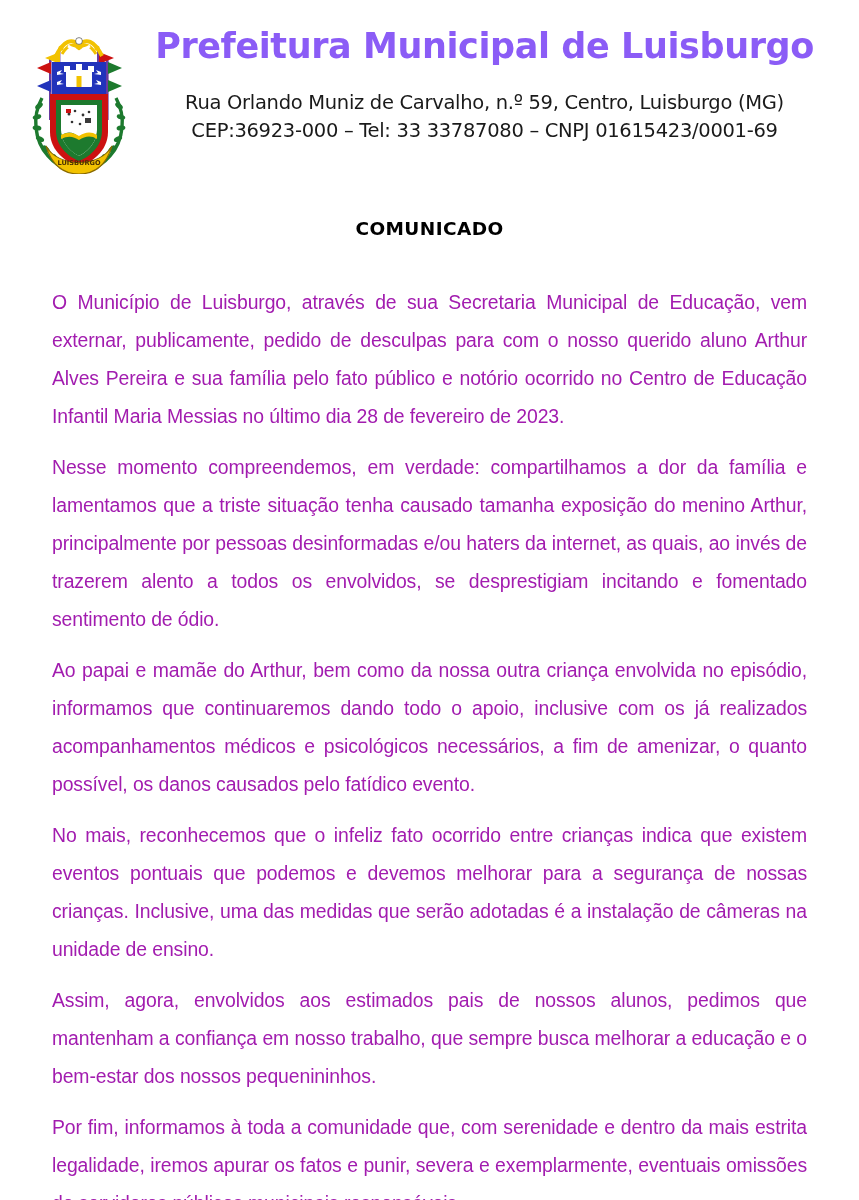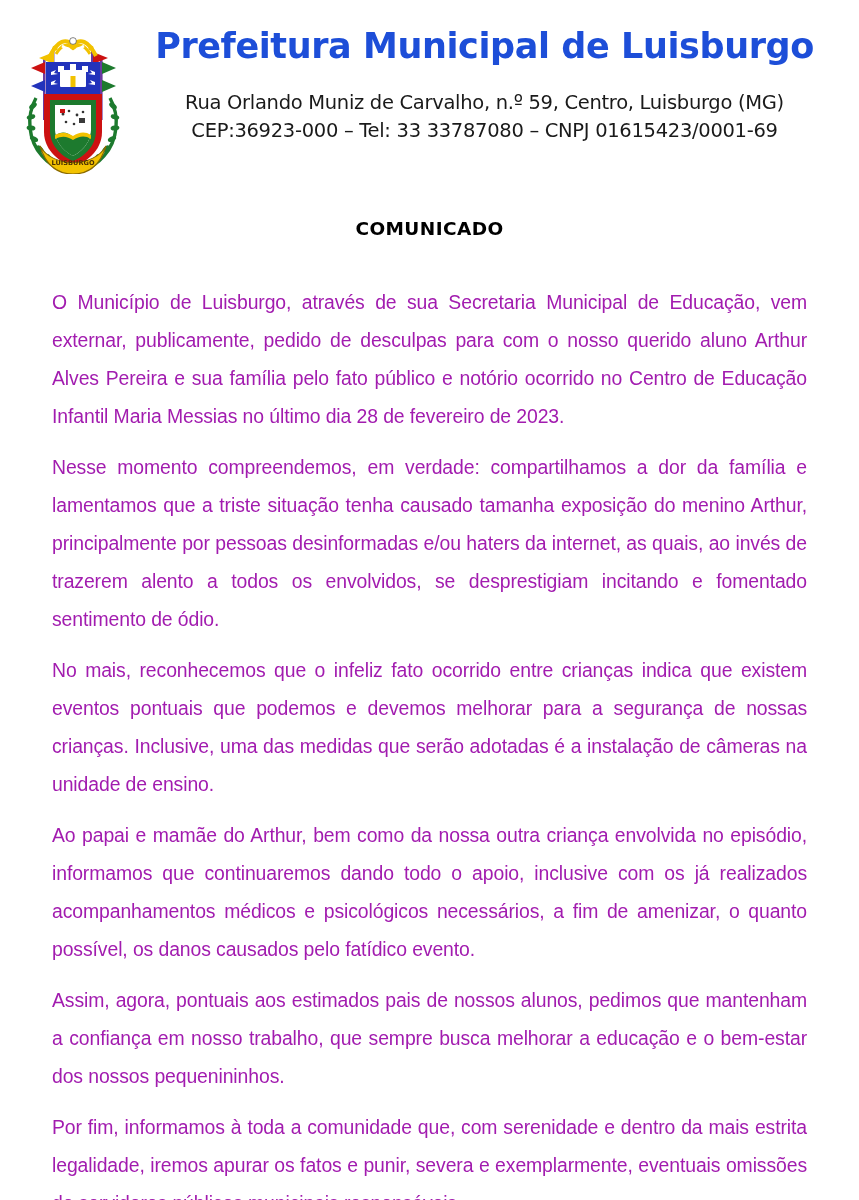--- a/index.html
+++ b/index.html
@@ -26,40 +26,40 @@
   
   .header {
     position: relative;
     height: 180px;
     padding-top: 26px;
     box-sizing: border-box;
   }
 
   .crest {
     position: absolute;
-    left: 22px;
+    left: 28px;
     top: 32px;
     width: 102px;
     height: 142px;
   }
   .crest svg { display: block; width: 102px; height: 142px; }
 
   .header-text {
     margin-left: 150px;
     margin-right: 40px;
     text-align: center;
   }
 
   .org-title {
     font-family: "DejaVu Sans", sans-serif;
     font-weight: bold;
     font-size: 35px;
     letter-spacing: -0.4px;
     line-height: 1.18;
-    color: #1d4ed8;
+    color: #8b5cf6;
     margin: 0 0 22px 0;
     white-space: nowrap;
   }
 
   .org-addr {
     font-family: "DejaVu Sans", sans-serif;
     font-size: 19.5px;
     line-height: 1.42;
     color: #1a1a1a;
     margin: 0;
@@ -197,19 +197,19 @@
         <span class="addr-line">CEP:36923-000 – Tel: 33 33787080 – CNPJ 01615423/0001-69</span>
       </p>
     </div>
   </div>
 
   <div class="doc-heading">COMUNICADO</div>
 
   <div class="body-copy">
     <p class="para">O Município de Luisburgo, através de sua Secretaria Municipal de Educação, vem externar, publicamente, pedido de desculpas para com o nosso querido aluno Arthur Alves Pereira e sua família pelo fato público e notório ocorrido no Centro de Educação Infantil Maria Messias no último dia 28 de fevereiro de 2023.</p>
     <p class="para">Nesse momento compreendemos, em verdade: compartilhamos a dor da família e lamentamos que a triste situação tenha causado tamanha exposição do menino Arthur, principalmente por pessoas desinformadas e/ou haters da internet, as quais, ao invés de trazerem alento a todos os envolvidos, se desprestigiam incitando e fomentado sentimento de ódio.</p>
+    <p class="para">Ao papai e mamãe do Arthur, bem como da nossa outra criança envolvida no episódio, informamos que continuaremos dando todo o apoio, inclusive com os já realizados acompanhamentos médicos e psicológicos necessários, a fim de amenizar, o quanto possível, os danos causados pelo fatídico evento.</p>
     <p class="para">No mais, reconhecemos que o infeliz fato ocorrido entre crianças indica que existem eventos pontuais que podemos e devemos melhorar para a segurança de nossas crianças. Inclusive, uma das medidas que serão adotadas é a instalação de câmeras na unidade de ensino.</p>
-    <p class="para">Ao papai e mamãe do Arthur, bem como da nossa outra criança envolvida no episódio, informamos que continuaremos dando todo o apoio, inclusive com os já realizados acompanhamentos médicos e psicológicos necessários, a fim de amenizar, o quanto possível, os danos causados pelo fatídico evento.</p>
-    <p class="para">Assim, agora, pontuais aos estimados pais de nossos alunos, pedimos que mantenham a confiança em nosso trabalho, que sempre busca melhorar a educação e o bem-estar dos nossos pequenininhos.</p>
+    <p class="para">Assim, agora, envolvidos aos estimados pais de nossos alunos, pedimos que mantenham a confiança em nosso trabalho, que sempre busca melhorar a educação e o bem-estar dos nossos pequenininhos.</p>
     <p class="para">Por fim, informamos à toda a comunidade que, com serenidade e dentro da mais estrita legalidade, iremos apurar os fatos e punir, severa e exemplarmente, eventuais omissões de servidores públicos municipais responsáveis.</p>
   </div>
 
 </div>
 
 </body></html>

